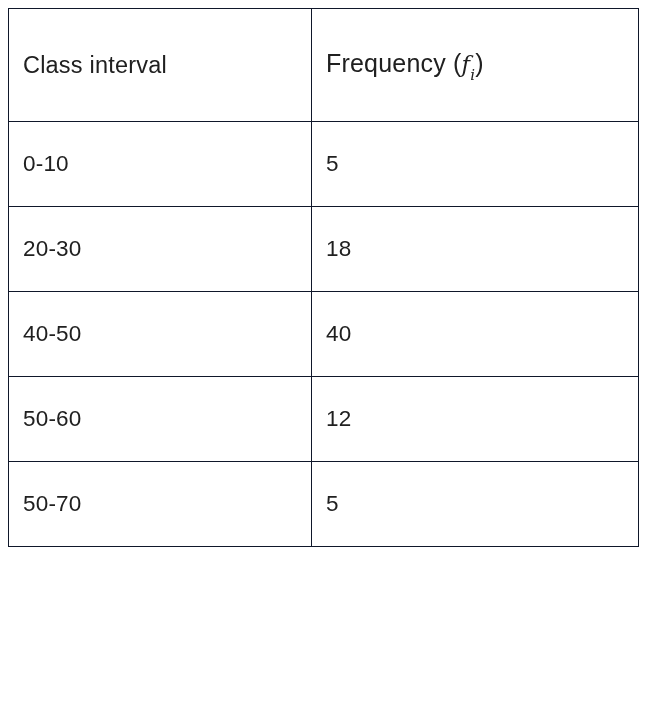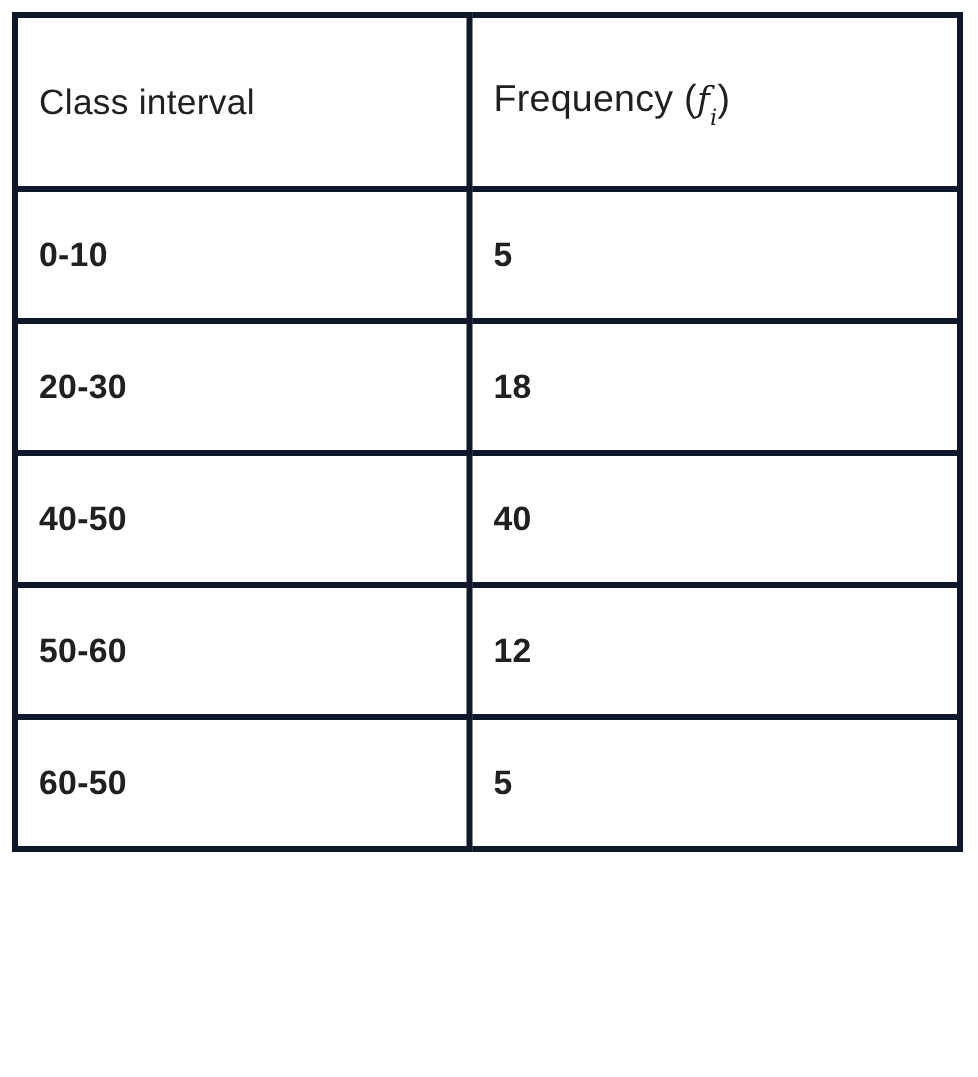--- a/index.html
+++ b/index.html
@@ -25,37 +25,36 @@
     left: 8px;
     top: 8px;
     width: 630px;
     border-collapse: collapse;
     table-layout: fixed;
   }
   table.freq-table col.c1 { width: 303px; }
   table.freq-table col.c2 { width: 327px; }
   table.freq-table th,
   table.freq-table td {
-    border: 4px solid #0f172a;
+    border: 1px solid #0f172a;
     text-align: left;
     vertical-align: middle;
     padding: 0 14px;
     font-weight: normal;
     font-size: 23px;
     color: #202020;
     letter-spacing: 0.2px;
   }
   table.freq-table thead th {
     height: 112px;
     font-size: 23.5px;
   }
   table.freq-table tbody td {
     height: 84px;
     font-size: 22.5px;
-    font-weight: bold;
   }
   .math-italic {
     font-family: "DejaVu Serif", serif;
     font-style: italic;
     font-size: 23px;
   }
   .math-sub {
     font-family: "DejaVu Serif", serif;
     font-style: italic;
     font-size: 15px;
@@ -95,18 +94,18 @@
       </tr>
       <tr>
         <td>40-50</td>
         <td>40</td>
       </tr>
       <tr>
         <td>50-60</td>
         <td>12</td>
       </tr>
       <tr>
-        <td>60-50</td>
+        <td>50-70</td>
         <td>5</td>
       </tr>
     </tbody>
   </table>
 </div>
 
 </body></html>

